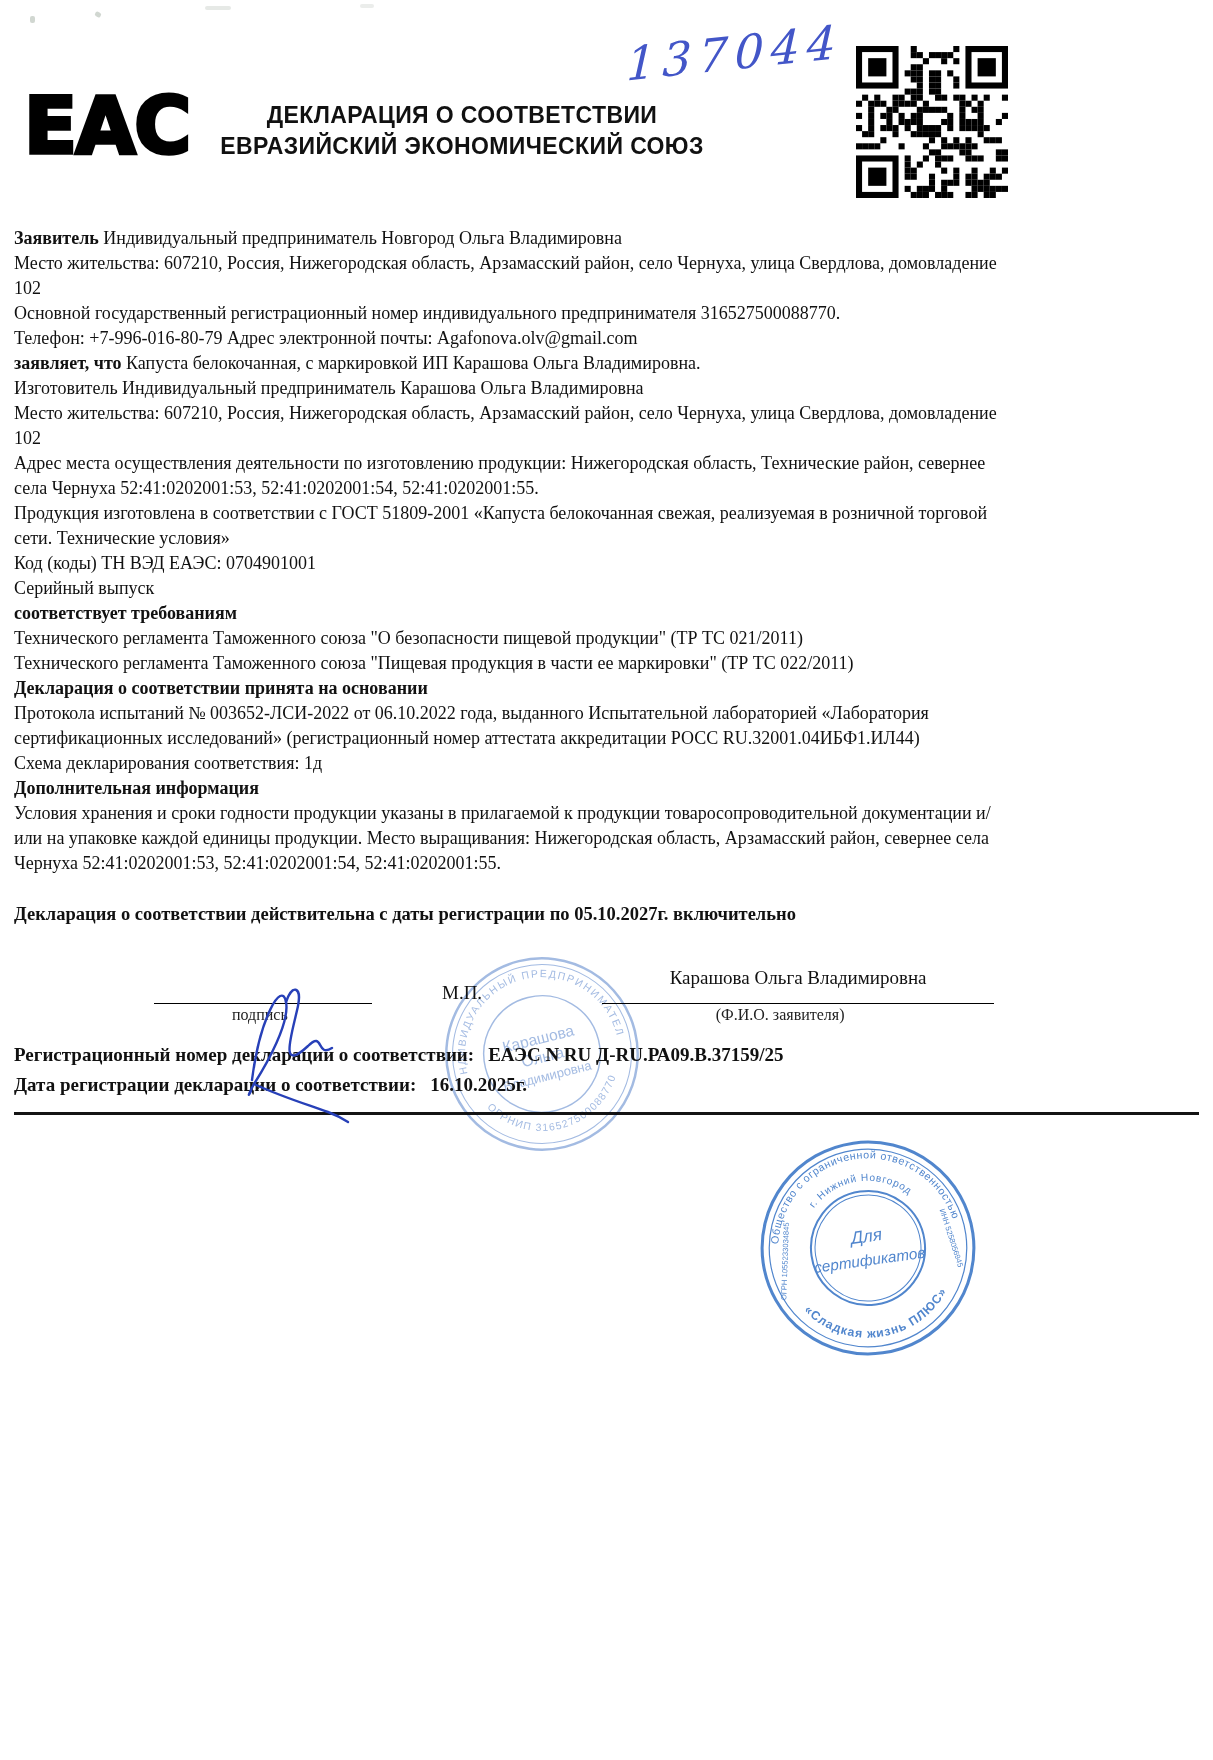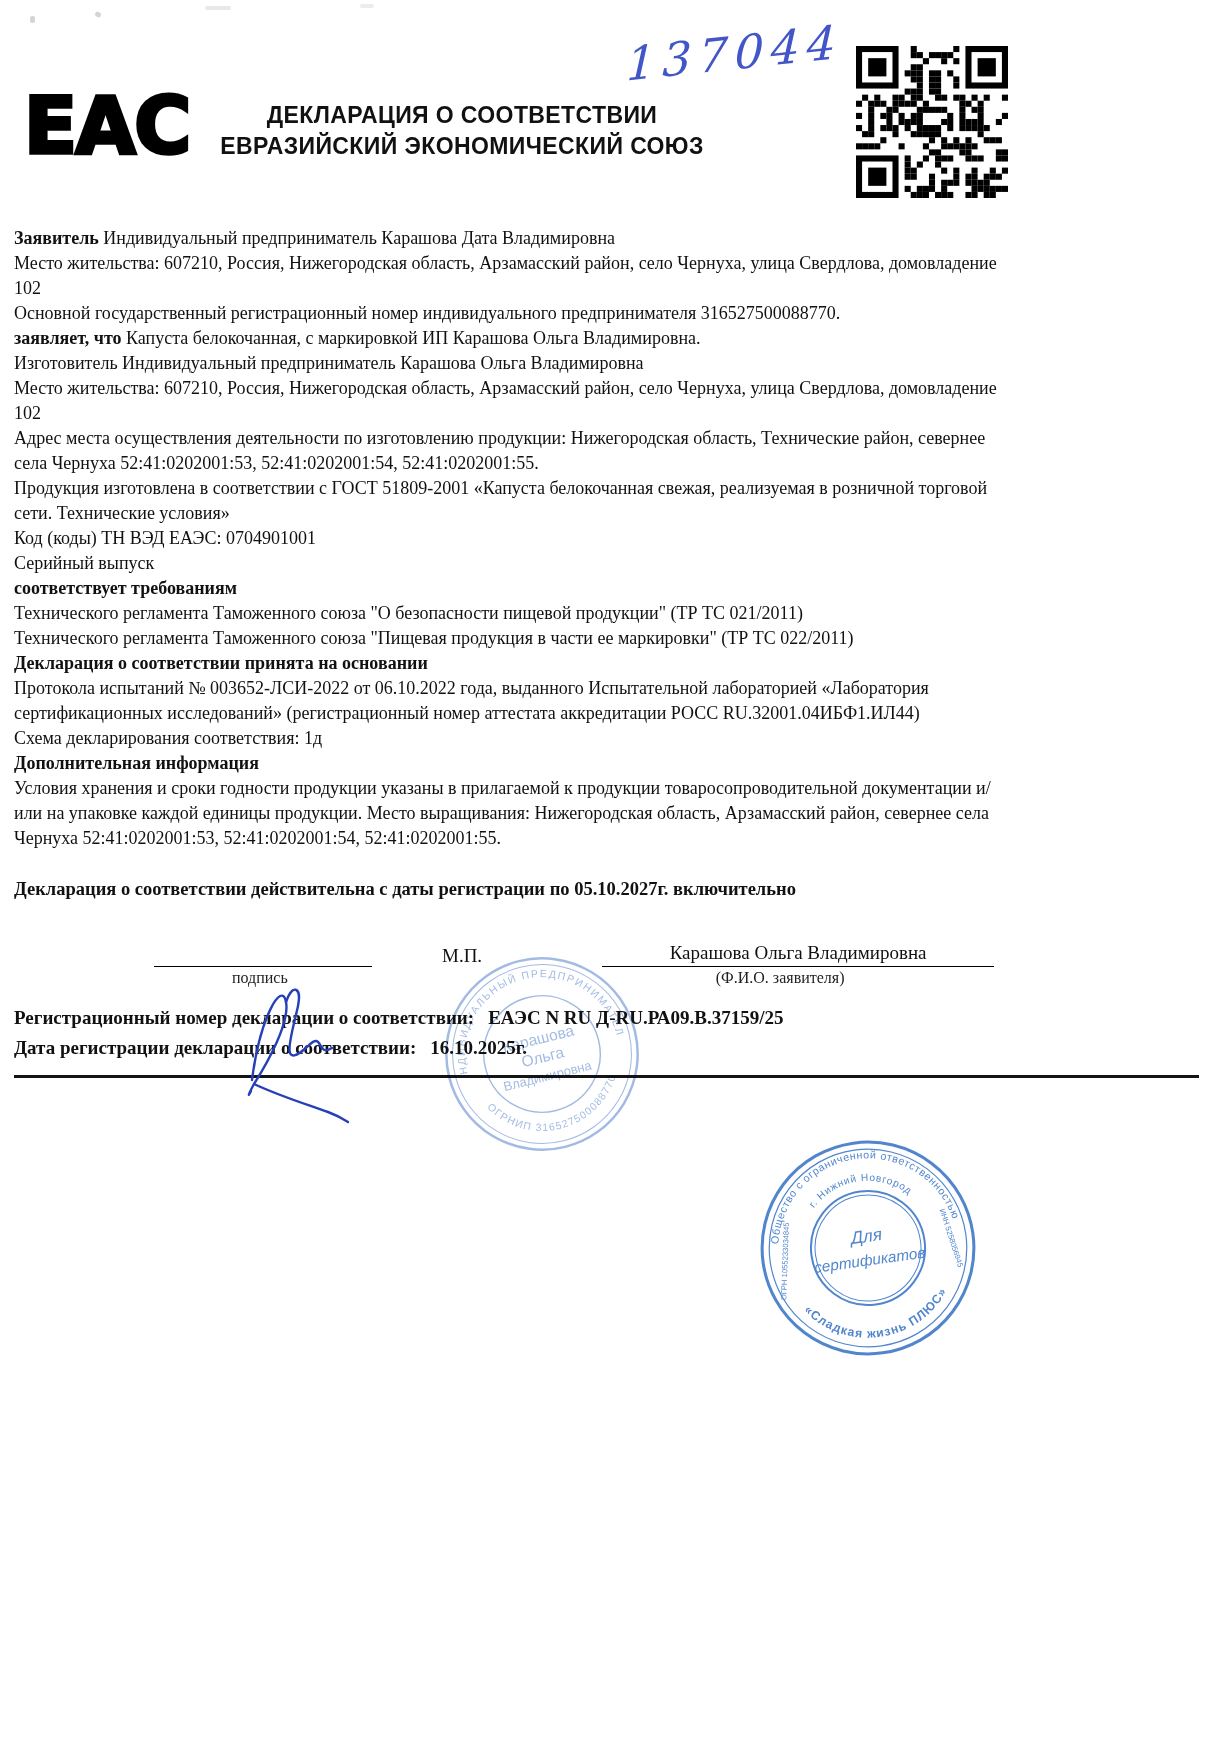--- a/index.html
+++ b/index.html
@@ -37,21 +37,21 @@
 
   .content{position:absolute;left:14px;top:226px;width:1000px;}
   .para{margin:0;font-size:18px;line-height:25px;}
   .para .lead{font-weight:bold;}
 
   .validity{margin:26px 0 16px 0;font-size:18.5px;font-weight:bold;line-height:25px;font-family:Liberation Serif, serif;}
 
   .sig-row{display:flex;align-items:flex-end;margin-top:40px;font-size:19px;}
   .sig-line{margin-left:140px;width:218px;height:24px;border-bottom:1.6px solid #000;}
   .mp{margin-left:70px;}
-  .name-wrap{margin-left:120px;min-width:392px;text-align:center;border-bottom:1.6px solid #000;padding-bottom:2px;}
+  .name-wrap{margin-left:120px;min-width:392px;text-align:center;border-bottom:1.6px solid #000;padding-bottom:14px;}
   .captions{display:flex;font-size:16px;color:#222;margin-top:2px;}
   .cap-sign{margin-left:218px;}
   .cap-name{margin-left:428px;}
 
   .reg-line{margin:20px 0 0 0;font-size:19px;font-weight:bold;}
   .reg-line + .reg-line{margin-top:8px;}
   .reg-line .val{margin-left:14px;}
 
   .rule{margin-top:16px;border:none;border-top:3.5px solid #141414;width:1185px;margin-left:0;}
 
@@ -295,23 +295,24 @@
         <rect x="114" y="6" width="30" height="30" fill="#fff"></rect>
         <rect x="120" y="12" width="18" height="18" fill="#000"></rect>
         <rect x="0" y="108" width="42" height="42" fill="#000"></rect>
         <rect x="6" y="114" width="30" height="30" fill="#fff"></rect>
         <rect x="12" y="120" width="18" height="18" fill="#000"></rect>
       </g>
   </svg>
 
   <div class="content">
     <div id="body-paragraphs">
-        <p class="para"><b class="lead">Заявитель</b><span> Индивидуальный предприниматель Карашова Дата Владимировна</span></p>
+        <p class="para"><b class="lead">Заявитель</b><span> Индивидуальный предприниматель Новгород Ольга Владимировна</span></p>
         <p class="para"><b class="lead"></b><span>Место жительства: 607210, Россия, Нижегородская область, Арзамасский район, село Чернуха, улица Свердлова, домовладение 102</span></p>
         <p class="para"><b class="lead"></b><span>Основной государственный регистрационный номер индивидуального предпринимателя 316527500088770.</span></p>
+        <p class="para"><b class="lead"></b><span>Телефон: +7-996-016-80-79 Адрес электронной почты: Agafonova.olv@gmail.com</span></p>
         <p class="para"><b class="lead">заявляет, что</b><span> Капуста белокочанная, с маркировкой ИП Карашова Ольга Владимировна.</span></p>
         <p class="para"><b class="lead"></b><span>Изготовитель Индивидуальный предприниматель Карашова Ольга Владимировна</span></p>
         <p class="para"><b class="lead"></b><span>Место жительства: 607210, Россия, Нижегородская область, Арзамасский район, село Чернуха, улица Свердлова, домовладение 102</span></p>
         <p class="para"><b class="lead"></b><span>Адрес места осуществления деятельности по изготовлению продукции: Нижегородская область, Технические район, севернее села Чернуха 52:41:0202001:53, 52:41:0202001:54, 52:41:0202001:55.</span></p>
         <p class="para"><b class="lead"></b><span>Продукция изготовлена в соответствии с ГОСТ 51809-2001 «Капуста белокочанная свежая, реализуемая в розничной торговой сети. Технические условия»</span></p>
         <p class="para"><b class="lead"></b><span>Код (коды) ТН ВЭД ЕАЭС: 0704901001</span></p>
         <p class="para"><b class="lead"></b><span>Серийный выпуск</span></p>
         <p class="para"><b class="lead">соответствует требованиям</b><span></span></p>
         <p class="para"><b class="lead"></b><span>Технического регламента Таможенного союза "О безопасности пищевой продукции" (ТР ТС 021/2011)</span></p>
         <p class="para"><b class="lead"></b><span>Технического регламента Таможенного союза "Пищевая продукция в части ее маркировки" (ТР ТС 022/2011)</span></p>

